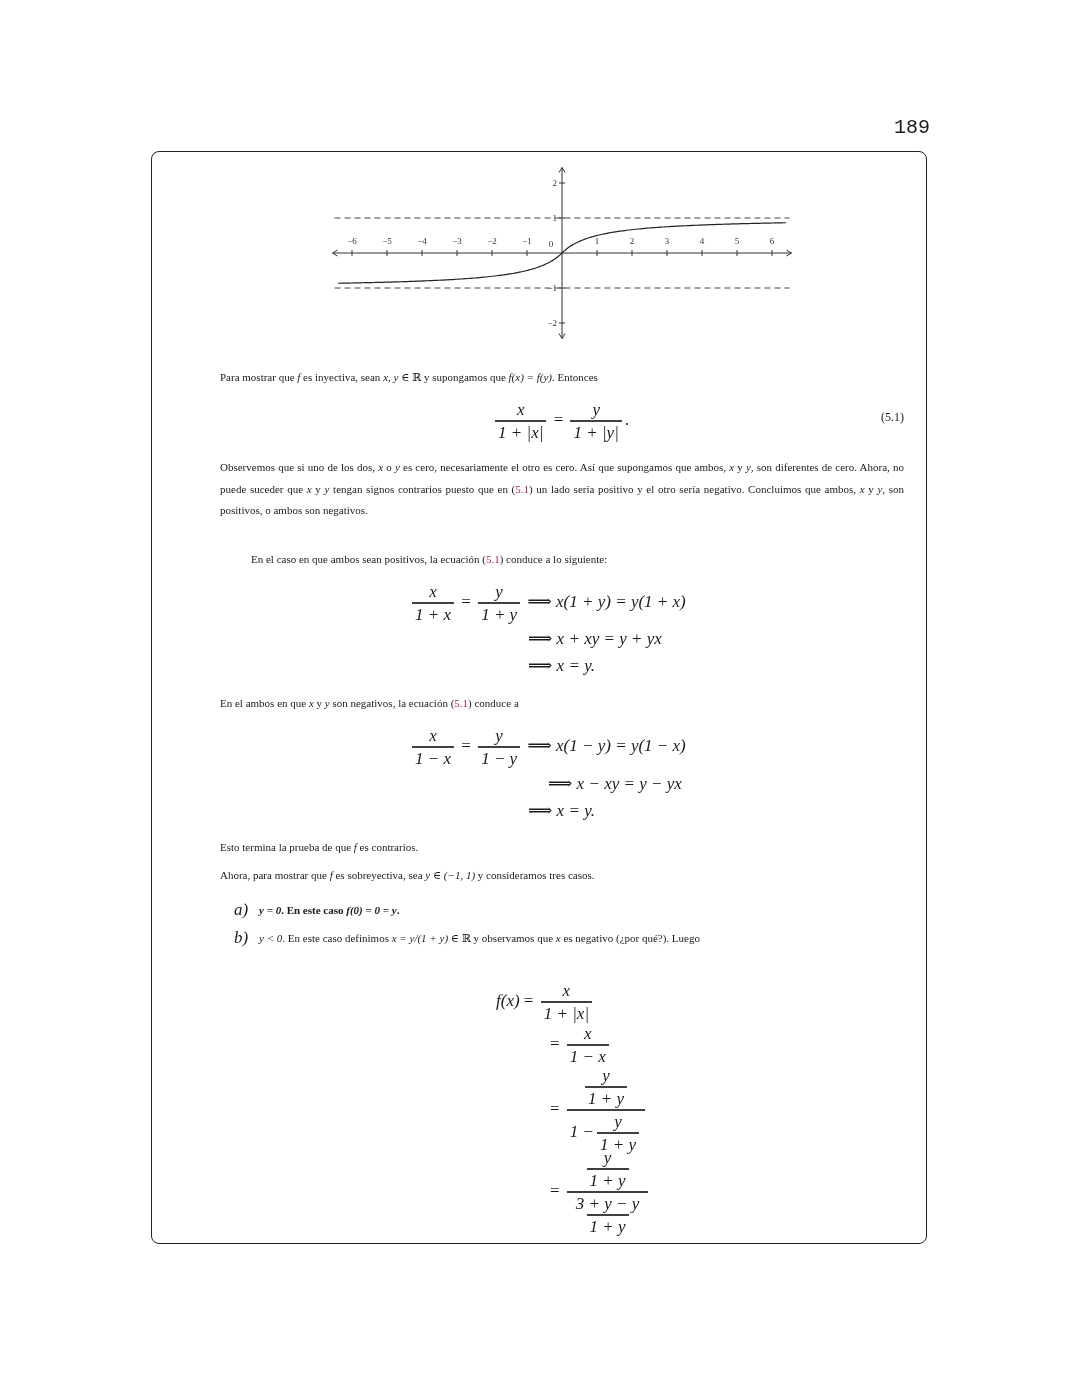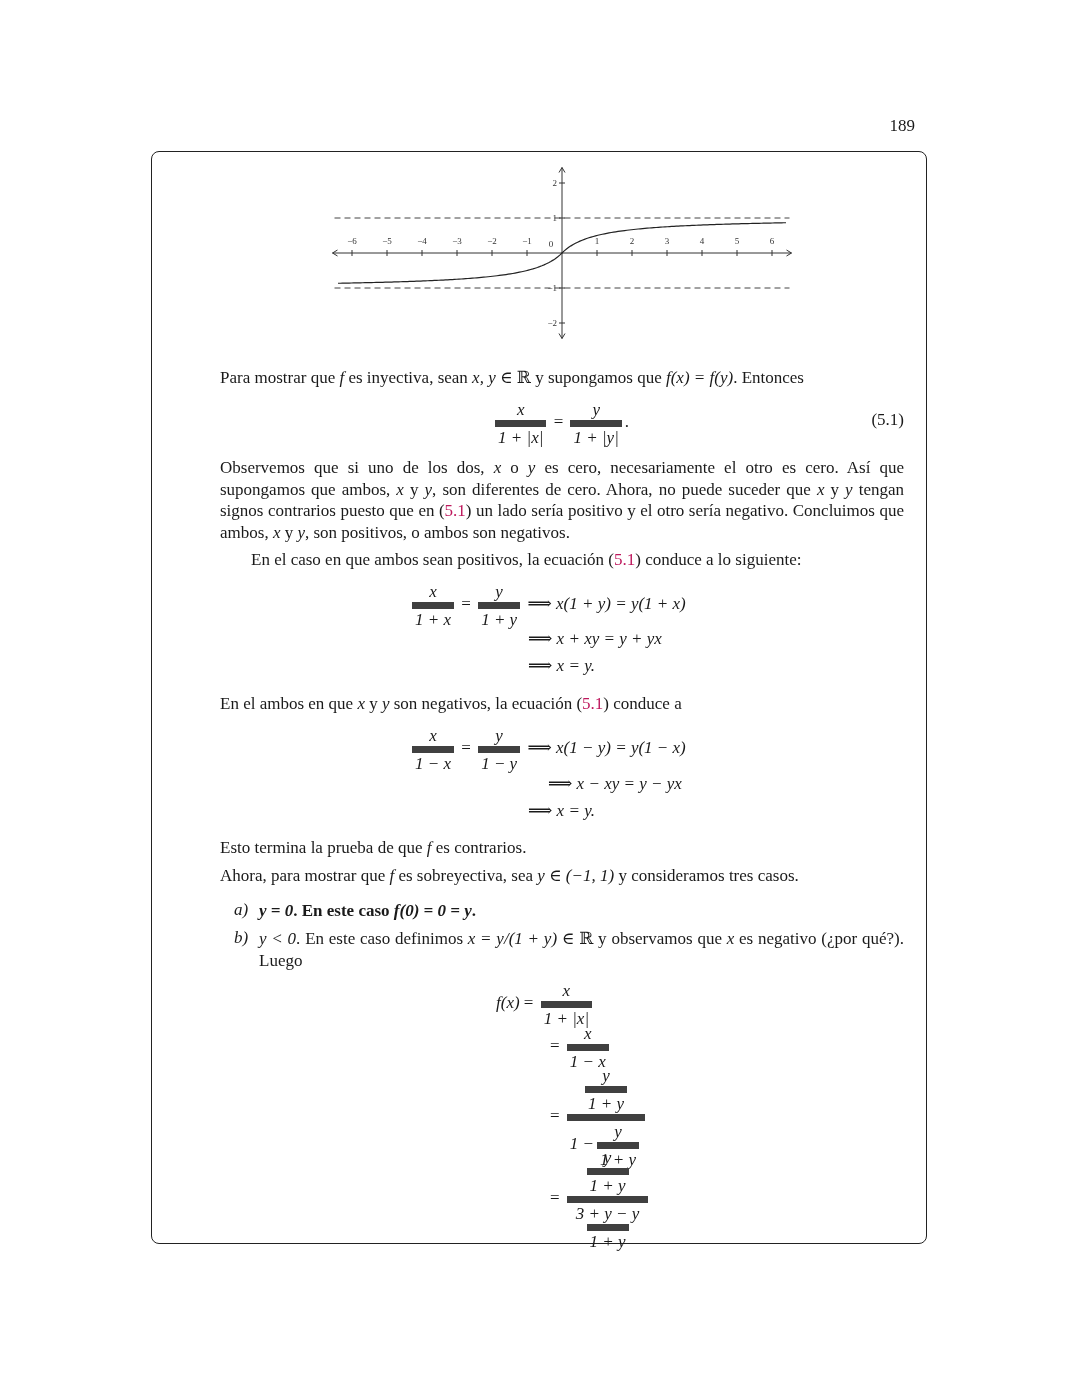--- a/index.html
+++ b/index.html
@@ -1,32 +1,32 @@
 <!DOCTYPE html>
 <html><head>
 <meta charset="utf-8">
 <style>
   html, body { margin: 0; padding: 0; background: #ffffff; }
   body { width: 1080px; height: 1397px; position: relative; overflow: hidden;
          font-family: "Liberation Serif", "DejaVu Serif", serif; color: #1a1a1a; }
-  .page-number { position: absolute; top: 116px; right: 165px; font-size: 17px; }
+  .page-number { position: absolute; top: 116px; right: 150px; font-size: 20px; font-family: Liberation Mono, monospace; }
   .frame { position: absolute; left: 151px; top: 151px; width: 776px; height: 1093px;
            border: 1.6px solid #222; border-radius: 8px; box-sizing: border-box; }
   .graph { position: absolute; left: 325px; top: 160px; width: 480px; height: 190px; }
   .graph text { font-family: "Liberation Serif", serif; font-size: 9px; fill: #333; }
-  .txt { position: absolute; left: 220px; width: 684px; font-size: 17px; line-height: 21.5px;
+  .txt { position: absolute; left: 220px; width: 684px; font-size: 11px; line-height: 21.5px;
          text-align: justify; }
   .txt.last { text-align-last: left; }
   .m { font-style: italic; }
   .ref { color: #be185d; }
   .eq { position: absolute; font-size: 17px; white-space: nowrap; }
   .frac { display: inline-flex; flex-direction: column; align-items: center; vertical-align: middle; margin: 0 3px; }
   .frac .num { padding: 0 3px 1px; line-height: 19px; }
-  .frac .den { border-top: 7px solid #404040; padding: 1px 3px 0; line-height: 19px; text-align: center; }
-  .eqnum { position: absolute; right: 176px; font-size: 17px; }
+  .frac .den { border-top: 2px solid #404040; padding: 1px 3px 0; line-height: 19px; text-align: center; }
+  .eqnum { position: absolute; right: 176px; font-size: 12px; }
   .list-label { position: absolute; font-size: 17px; font-style: italic; }
 </style>
 </head>
 <body>
 
 <div class="page-number">189</div>
 
 <div class="frame"></div>
 
 <svg class="graph" id="graph" viewBox="0 0 480 190" width="480" height="190">

